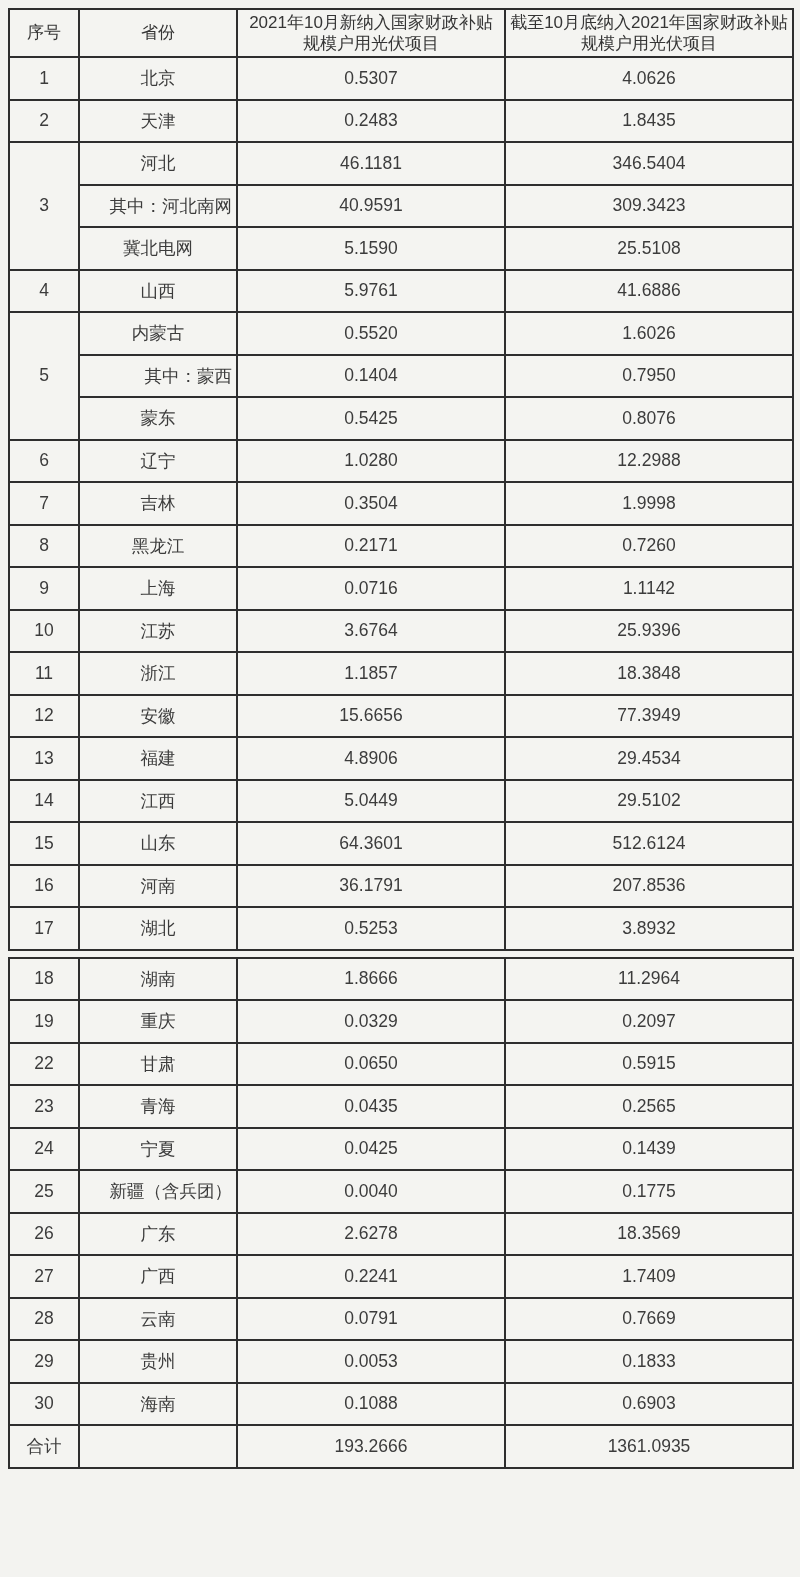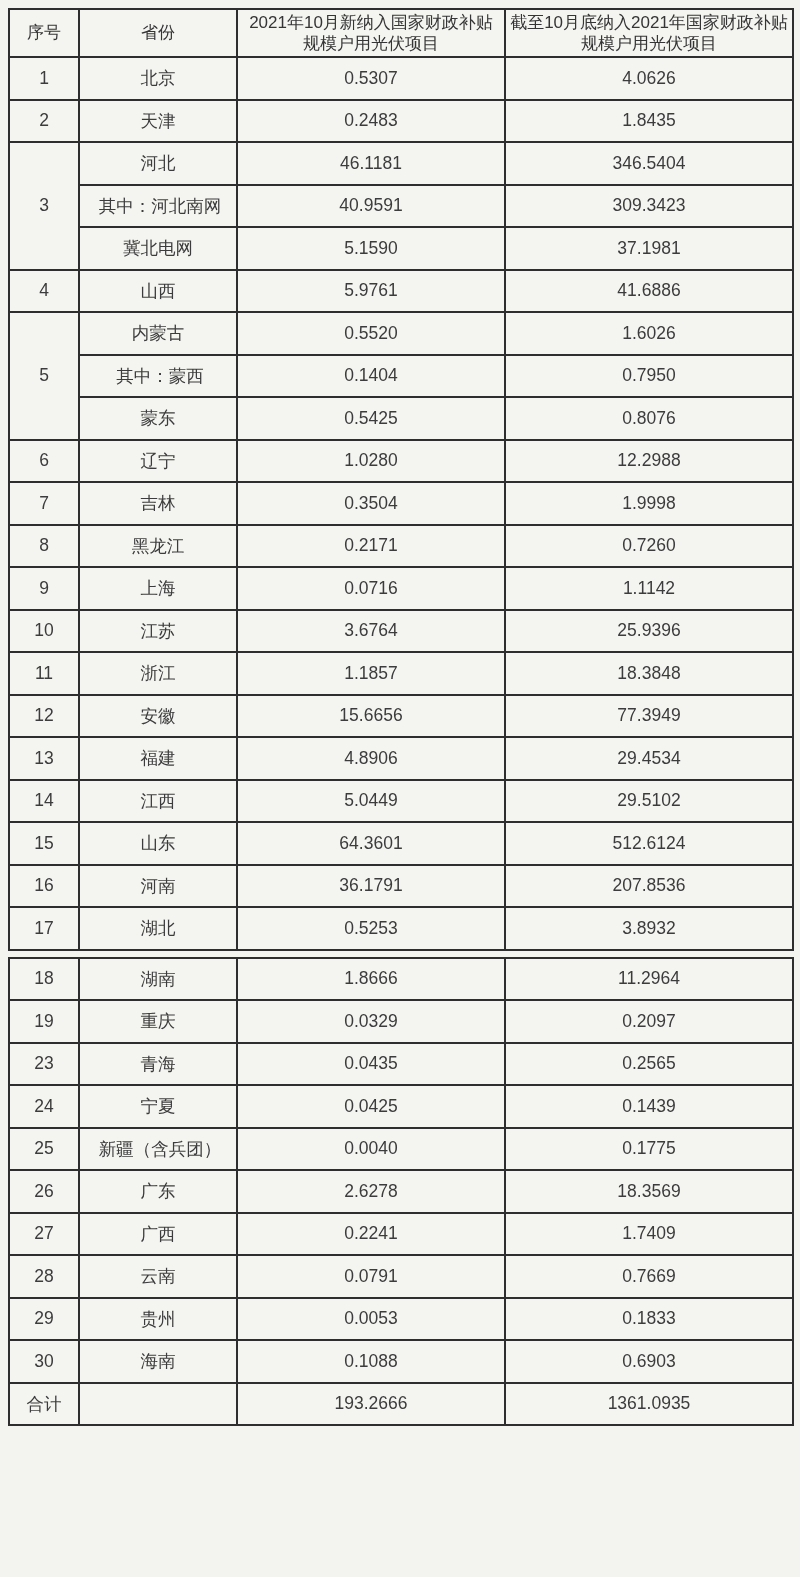--- a/index.html
+++ b/index.html
@@ -40,21 +40,21 @@
     font-size: 17px;
     line-height: 1.25;
     height: 46px;
     color: #353535;
   }
   td {
     font-size: 17.5px;
     height: 40.5px;
   }
   td.left {
-    text-align: center;
+    text-align: right;
     padding-left: 8px;
   }
 </style>
 </head>
 <body>
 
 <div class="wrap">
 
   <table class="upper">
     <colgroup>
@@ -91,21 +91,21 @@
           <td>346.5404</td>
         </tr>
         <tr>
           <td class="left">其中：河北南网</td>
           <td>40.9591</td>
           <td>309.3423</td>
         </tr>
         <tr>
           <td>冀北电网</td>
           <td>5.1590</td>
-          <td>37.1981</td>
+          <td>25.5108</td>
         </tr>
         <tr>
           <td>4</td>
           <td>山西</td>
           <td>5.9761</td>
           <td>41.6886</td>
         </tr>
         <tr>
           <td rowspan="3">5</td>
           <td>内蒙古</td>
@@ -211,20 +211,26 @@
           <td>1.8666</td>
           <td>11.2964</td>
         </tr>
         <tr>
           <td>19</td>
           <td>重庆</td>
           <td>0.0329</td>
           <td>0.2097</td>
         </tr>
         <tr>
+          <td>22</td>
+          <td>甘肃</td>
+          <td>0.0650</td>
+          <td>0.5915</td>
+        </tr>
+        <tr>
           <td>23</td>
           <td>青海</td>
           <td>0.0435</td>
           <td>0.2565</td>
         </tr>
         <tr>
           <td>24</td>
           <td>宁夏</td>
           <td>0.0425</td>
           <td>0.1439</td>

